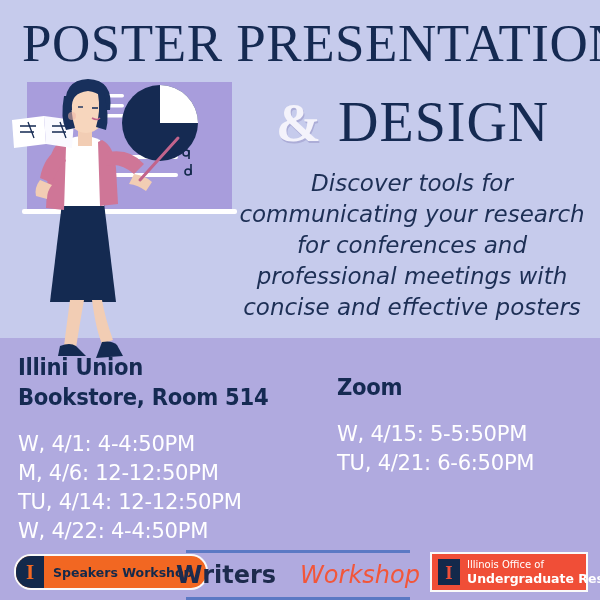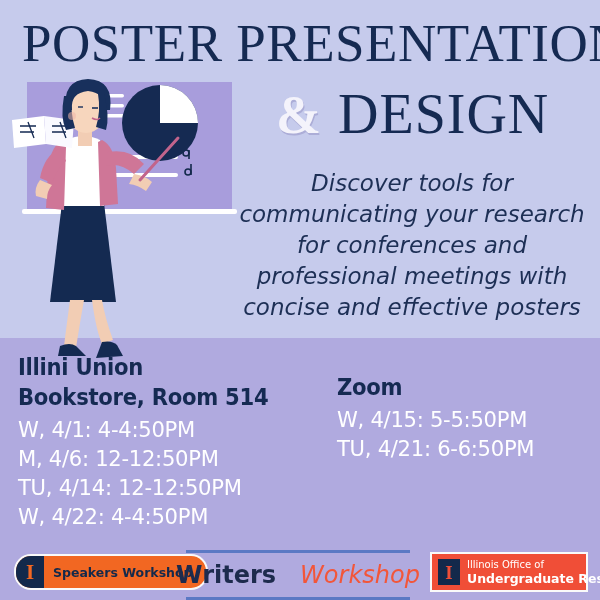--- a/index.html
+++ b/index.html
@@ -49,21 +49,21 @@
     line-height: 56px;
     letter-spacing: 0.5px;
     color: #152a52;
     white-space: nowrap;
     transform: scaleX(1.02);
     transform-origin: left top;
   }
   .title-line2 {
     position: absolute;
     left: 276px;
-    top: 84px;
+    top: 92px;
     font-family: "Liberation Serif", "DejaVu Serif", serif;
     font-size: 56px;
     line-height: 60px;
     letter-spacing: 1px;
     color: #152a52;
     white-space: nowrap;
   }
   .amp {
     color: #f4f3fb;
     font-weight: bold;
@@ -119,21 +119,21 @@
     font-family: "DejaVu Sans", "Liberation Sans", sans-serif;
     font-weight: bold;
     font-size: 23px;
     line-height: 30px;
     color: #152a52;
     letter-spacing: -0.3px;
     transform: scaleX(0.92);
     transform-origin: left top;
   }
   .time-list {
-    margin-top: 3px;
+    margin-top: 17px;
   }
   .time-row {
     font-family: "DejaVu Sans", "Liberation Sans", sans-serif;
     font-size: 22px;
     line-height: 29px;
     color: #ffffff;
     letter-spacing: -0.3px;
     transform: scaleX(0.96);
     transform-origin: left top;
     white-space: nowrap;

